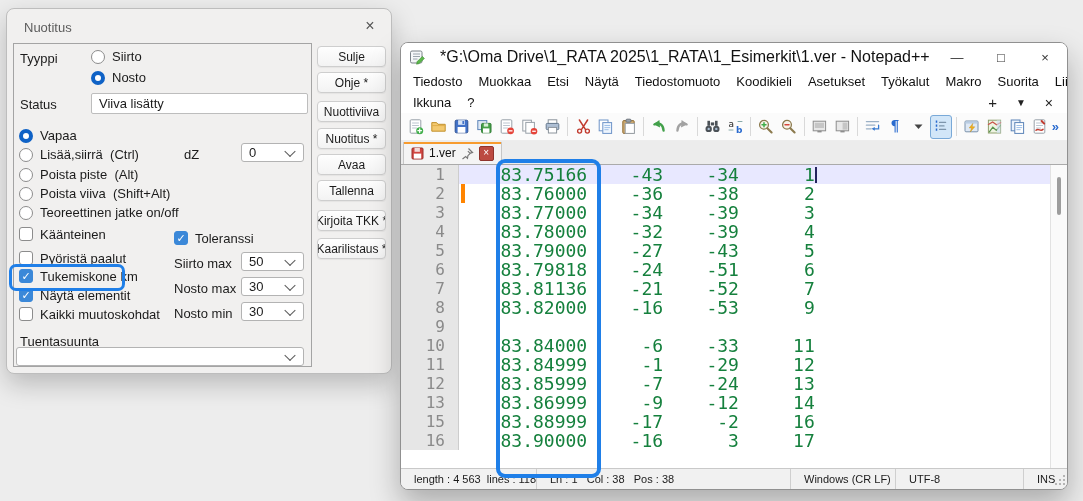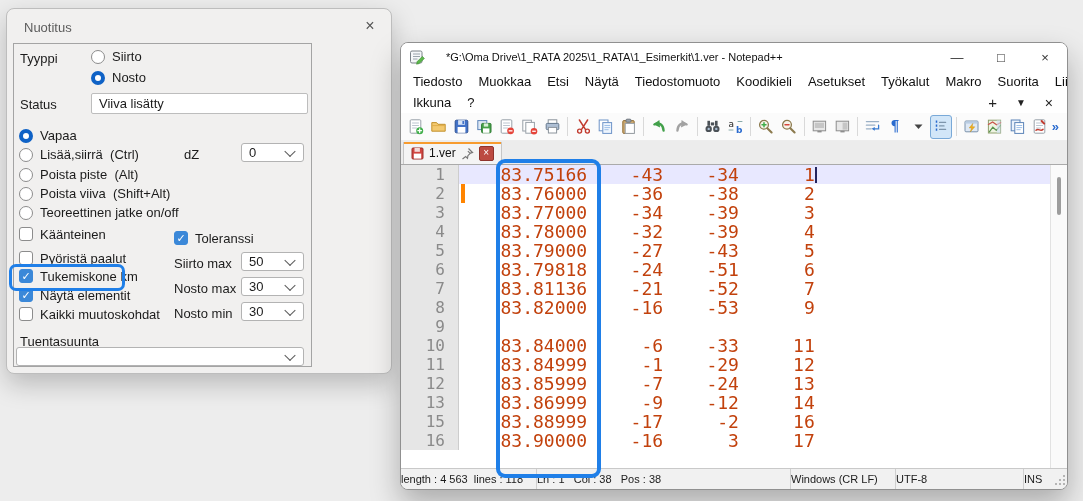--- a/index.html
+++ b/index.html
@@ -31,21 +31,21 @@
   .dbtn{position:absolute;left:0;width:69px;height:21px;background:linear-gradient(#fefefe,#f3f3f3);
         border:1px solid #cecece;border-radius:4px;font-size:12px;color:#1b1b1b;display:flex;align-items:center;
         justify-content:center;box-sizing:border-box;box-shadow:0 1px 1px rgba(0,0,0,.05);white-space:nowrap;overflow:hidden;}
   .dbtn:nth-child(1){top:37px}.dbtn:nth-child(2){top:63px}.dbtn:nth-child(3){top:92px}.dbtn:nth-child(4){top:119px}
   .dbtn:nth-child(5){top:145px}.dbtn:nth-child(6){top:171px}.dbtn:nth-child(7){top:201px}.dbtn:nth-child(8){top:229px}
 
   
   .npp{position:absolute;left:400px;top:42px;width:666px;height:446px;background:#fff;border:1px solid #909090;
        border-radius:8px;box-shadow:0 14px 30px rgba(0,0,0,.28);display:flex;flex-direction:column;overflow:hidden;box-sizing:content-box;}
   .titlebar{height:28px;display:flex;align-items:center;background:#fff;padding-left:8px;flex:0 0 auto;}
-  .title-text{font-size:11px;color:#111;margin-left:21px;flex:1;white-space:nowrap;overflow:hidden;}
+  .title-text{font-size:16px;color:#111;margin-left:15px;flex:1;white-space:nowrap;overflow:hidden;}
   .wbtns{display:flex;height:100%;}
   .wbtn{width:44px;display:flex;align-items:center;justify-content:center;font-size:13px;color:#333;}
   .menurow{height:21px;display:flex;align-items:center;background:#fff;padding-left:4px;flex:0 0 auto;}
   .mitem{font-size:13px;color:#111;padding:0 8px;white-space:nowrap;}
   .menu-right{margin-left:auto;display:flex;align-items:center;gap:19px;padding-right:14px;color:#222;}
   .menu-right .mr-plus{font-size:15px;} .menu-right .mr-caret{font-size:10px;} .menu-right .mr-x{font-size:14px;}
   .toolbar{height:27px;display:flex;align-items:center;background:#fbfbfb;padding-left:4px;gap:1px;flex:0 0 auto;
            border-bottom:1px solid #ededed;}
   .tbtn{width:22px;height:22px;display:flex;align-items:center;justify-content:center;border:1px solid transparent;border-radius:3px;}
   .tbtn.active{background:#d2e6f8;border-color:#79a9d8;}
@@ -58,27 +58,27 @@
   .tab-close{width:13px;height:13px;background:#bc4a41;border:1px solid #8f332c;border-radius:2px;color:#fff;
              font-size:10px;line-height:11px;text-align:center;}
   .editor{flex:1;position:relative;background:#fff;overflow:hidden;}
   .ed-rows{position:absolute;left:0;top:0;right:16px;bottom:0;}
   .ed-row{display:flex;height:19px;}
   .ed-row.cur{background:#e8e8ff;}
   .ln{width:58px;flex:0 0 auto;background:#e6e6e6;border-right:1px solid #cdcdcd;color:#8a8a8a;text-align:right;
       padding-right:13px;font:16px/19px "DejaVu Sans Mono",monospace;box-sizing:border-box;}
   .mark{width:9px;flex:0 0 auto;position:relative;}
   .mark.mod::after{content:'';position:absolute;left:2px;top:0;width:4px;height:100%;background:#ff8400;}
-  .code{margin:0;white-space:pre;font:18px/19px "DejaVu Sans Mono",monospace;color:#c2410c;flex:1;}
+  .code{margin:0;white-space:pre;font:18px/19px "DejaVu Sans Mono",monospace;color:#15803d;flex:1;}
   .caret{display:inline-block;width:2px;height:16px;background:#24245e;vertical-align:-2px;}
   .vscroll{position:absolute;right:0;top:0;width:16px;height:100%;background:#fafafa;border-left:1px solid #e2e2e2;}
   .vthumb{position:absolute;left:6px;top:12px;width:4px;height:38px;background:#9d9d9d;border-radius:2px;}
   .statusbar{height:20px;background:#f1f1f1;border-top:1px solid #c9c9c9;display:flex;align-items:center;
              font-size:11px;color:#1b1b1b;flex:0 0 auto;}
-  .seg{height:100%;display:flex;align-items:center;padding-left:0;white-space:pre;box-sizing:border-box;}
+  .seg{height:100%;display:flex;align-items:center;padding-left:13px;white-space:pre;box-sizing:border-box;}
   .seg+.seg{border-left:1px solid #cfcfcf;}
   .seg-length{width:135px;}.seg-pos{flex:1;}.seg-eol{width:105px;}.seg-enc{width:128px;}.seg-ins{width:30px;}
   .grip{width:12px;height:12px;margin:4px 2px 0 0;background:
         radial-gradient(circle at 3px 9px,#b5b5b5 1.2px,transparent 1.4px),
         radial-gradient(circle at 7px 9px,#b5b5b5 1.2px,transparent 1.4px),
         radial-gradient(circle at 7px 5px,#b5b5b5 1.2px,transparent 1.4px),
         radial-gradient(circle at 11px 9px,#b5b5b5 1.2px,transparent 1.4px),
         radial-gradient(circle at 11px 5px,#b5b5b5 1.2px,transparent 1.4px),
         radial-gradient(circle at 11px 1px,#b5b5b5 1.2px,transparent 1.4px);}
 
@@ -176,20 +176,30 @@
       <span class="cbox"></span>
       <span>Kaikki muutoskohdat</span>
     </div>
 
     <div class="lbl" style="left:13px;top:325px">Tuentasuunta</div>
     <div class="combo" style="left:9px;top:338px;width:288px;height:19px">
       <span></span>
       <span class="chev"></span>
     </div>
 
+    <div class="btncol" id="dlg-buttons">
+        <div class="dbtn">Sulje</div>
+        <div class="dbtn">Ohje *</div>
+        <div class="dbtn">Nuottiviiva</div>
+        <div class="dbtn">Nuotitus *</div>
+        <div class="dbtn">Avaa</div>
+        <div class="dbtn">Tallenna</div>
+        <div class="dbtn">Kirjoita TKK *</div>
+        <div class="dbtn">Kaarilistaus *</div>
+      </div>
   </div>
 
   <div class="npp">
     <div class="titlebar">
       <span>
         <svg width="16" height="16" viewBox="0 0 16 16">
             <rect x="1.5" y="2" width="11.5" height="12" rx="1.5" fill="#f5f7f9" stroke="#7a8288"></rect>
             <path d="M4 5h7M4 7.5h7M4 10h4.5" stroke="#9aa4ac" stroke-width="1"></path>
             <path d="M8.2 12.6l5.2-5.2 2 2-5.2 5.2-2.6.6z" fill="#5cb84c" stroke="#3a8a2e" stroke-width=".6"></path>
           </svg>

